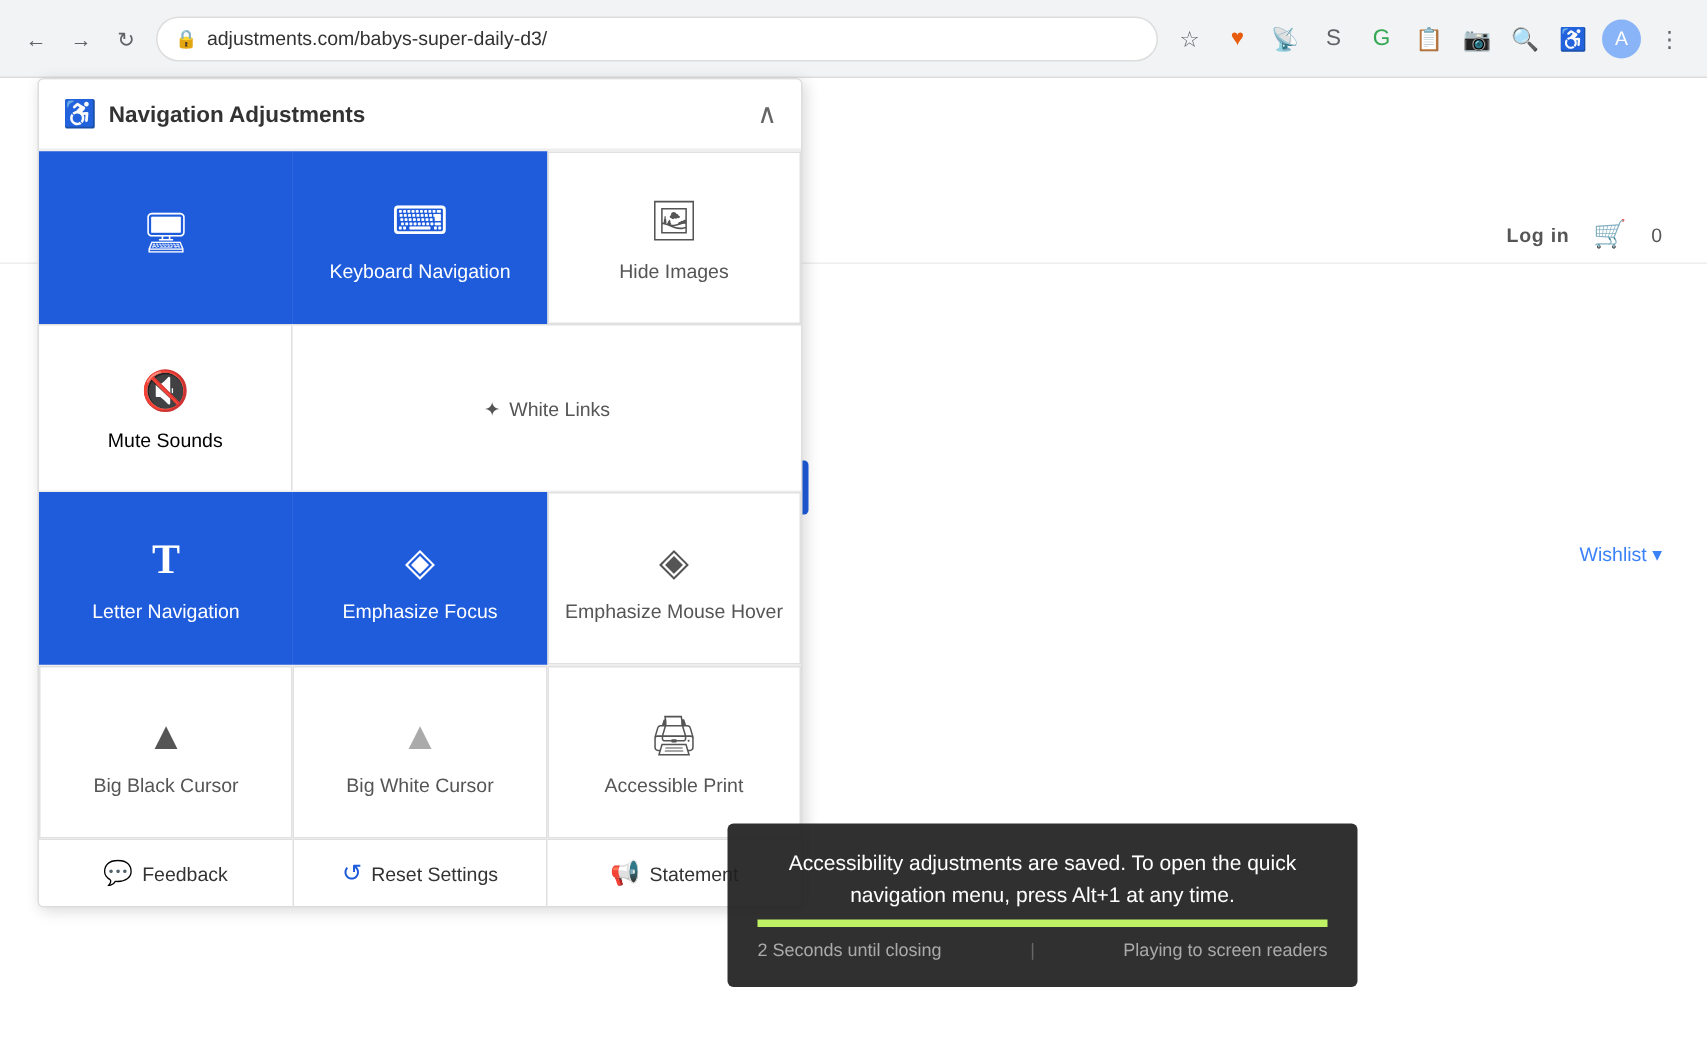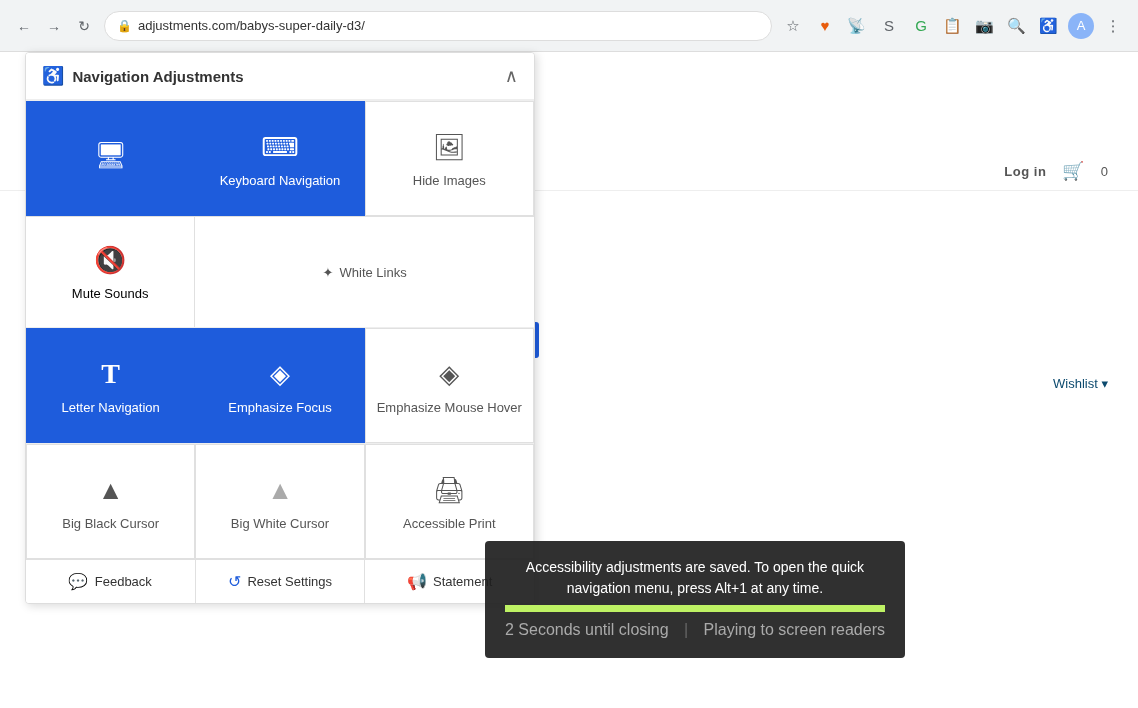--- a/index.html
+++ b/index.html
@@ -157,21 +157,21 @@
     .accessibility-bar a { color: #fff; font-weight: bold; }
 
     
     .website-content {
       flex: 1;
       overflow: hidden;
       position: relative;
     }
 
     .site-header {
-      padding: 32px 30px 0;
+      padding: 17px 30px 0;
       border-bottom: 1px solid #eee;
     }
     .site-logo {
       font-size: 36px;
       font-family: Georgia, serif;
       color: #e85c0d;
       font-style: italic;
     }
     .site-tagline {
       font-size: 12px;
@@ -250,21 +250,21 @@
       background: #1e5cdc; color: #fff; border: none; padding: 10px 30px;
       font-size: 14px; font-weight: 700; border-radius: 3px; cursor: pointer;
       letter-spacing: 1px;
     }
 
     .share-row {
       display: flex; align-items: center; gap: 10px; margin-top: 10px;
       font-size: 13px; color: #555;
     }
     .share-icon { font-size: 16px; cursor: pointer; }
-    .wishlist-link { margin-left: auto; color: #0c4a6e; font-size: 13px; cursor: pointer; }
+    .wishlist-link { margin-left: auto; color: #3b82f6; font-size: 13px; cursor: pointer; }
 
     .overview-section { padding: 0 30px; }
     .overview-title { font-size: 15px; color: #333; font-weight: 600; border-bottom: 2px solid #e85c0d; display: inline-block; padding-bottom: 4px; margin-bottom: 10px; }
     .overview-bullet { font-size: 13px; color: #e85c0d; margin-left: 16px; }
 
     
     .toast {
       position: absolute;
       bottom: 50px;
       left: 50%;
@@ -274,22 +274,22 @@
       padding: 16px 20px;
       border-radius: 4px;
       font-size: 14px;
       max-width: 420px;
       text-align: center;
       line-height: 1.5;
       z-index: 200;
     }
     .toast-bottom {
       display: flex; justify-content: space-between; align-items: center;
-      margin-top: 6px; font-size: 16px; color: #aaa; padding-top: 6px;
-      border-top: 7px solid #bef264;
+      margin-top: 6px; font-size: 12px; color: #aaa; padding-top: 6px;
+      border-top: 5px solid #bef264;
     }
     .toast-separator { color: #666; }
   </style>
 </head>
 <body>
 
 <div class="browser-chrome">
   <div class="browser-nav-btns">
     <button class="nav-btn">←</button>
     <button class="nav-btn">→</button>

